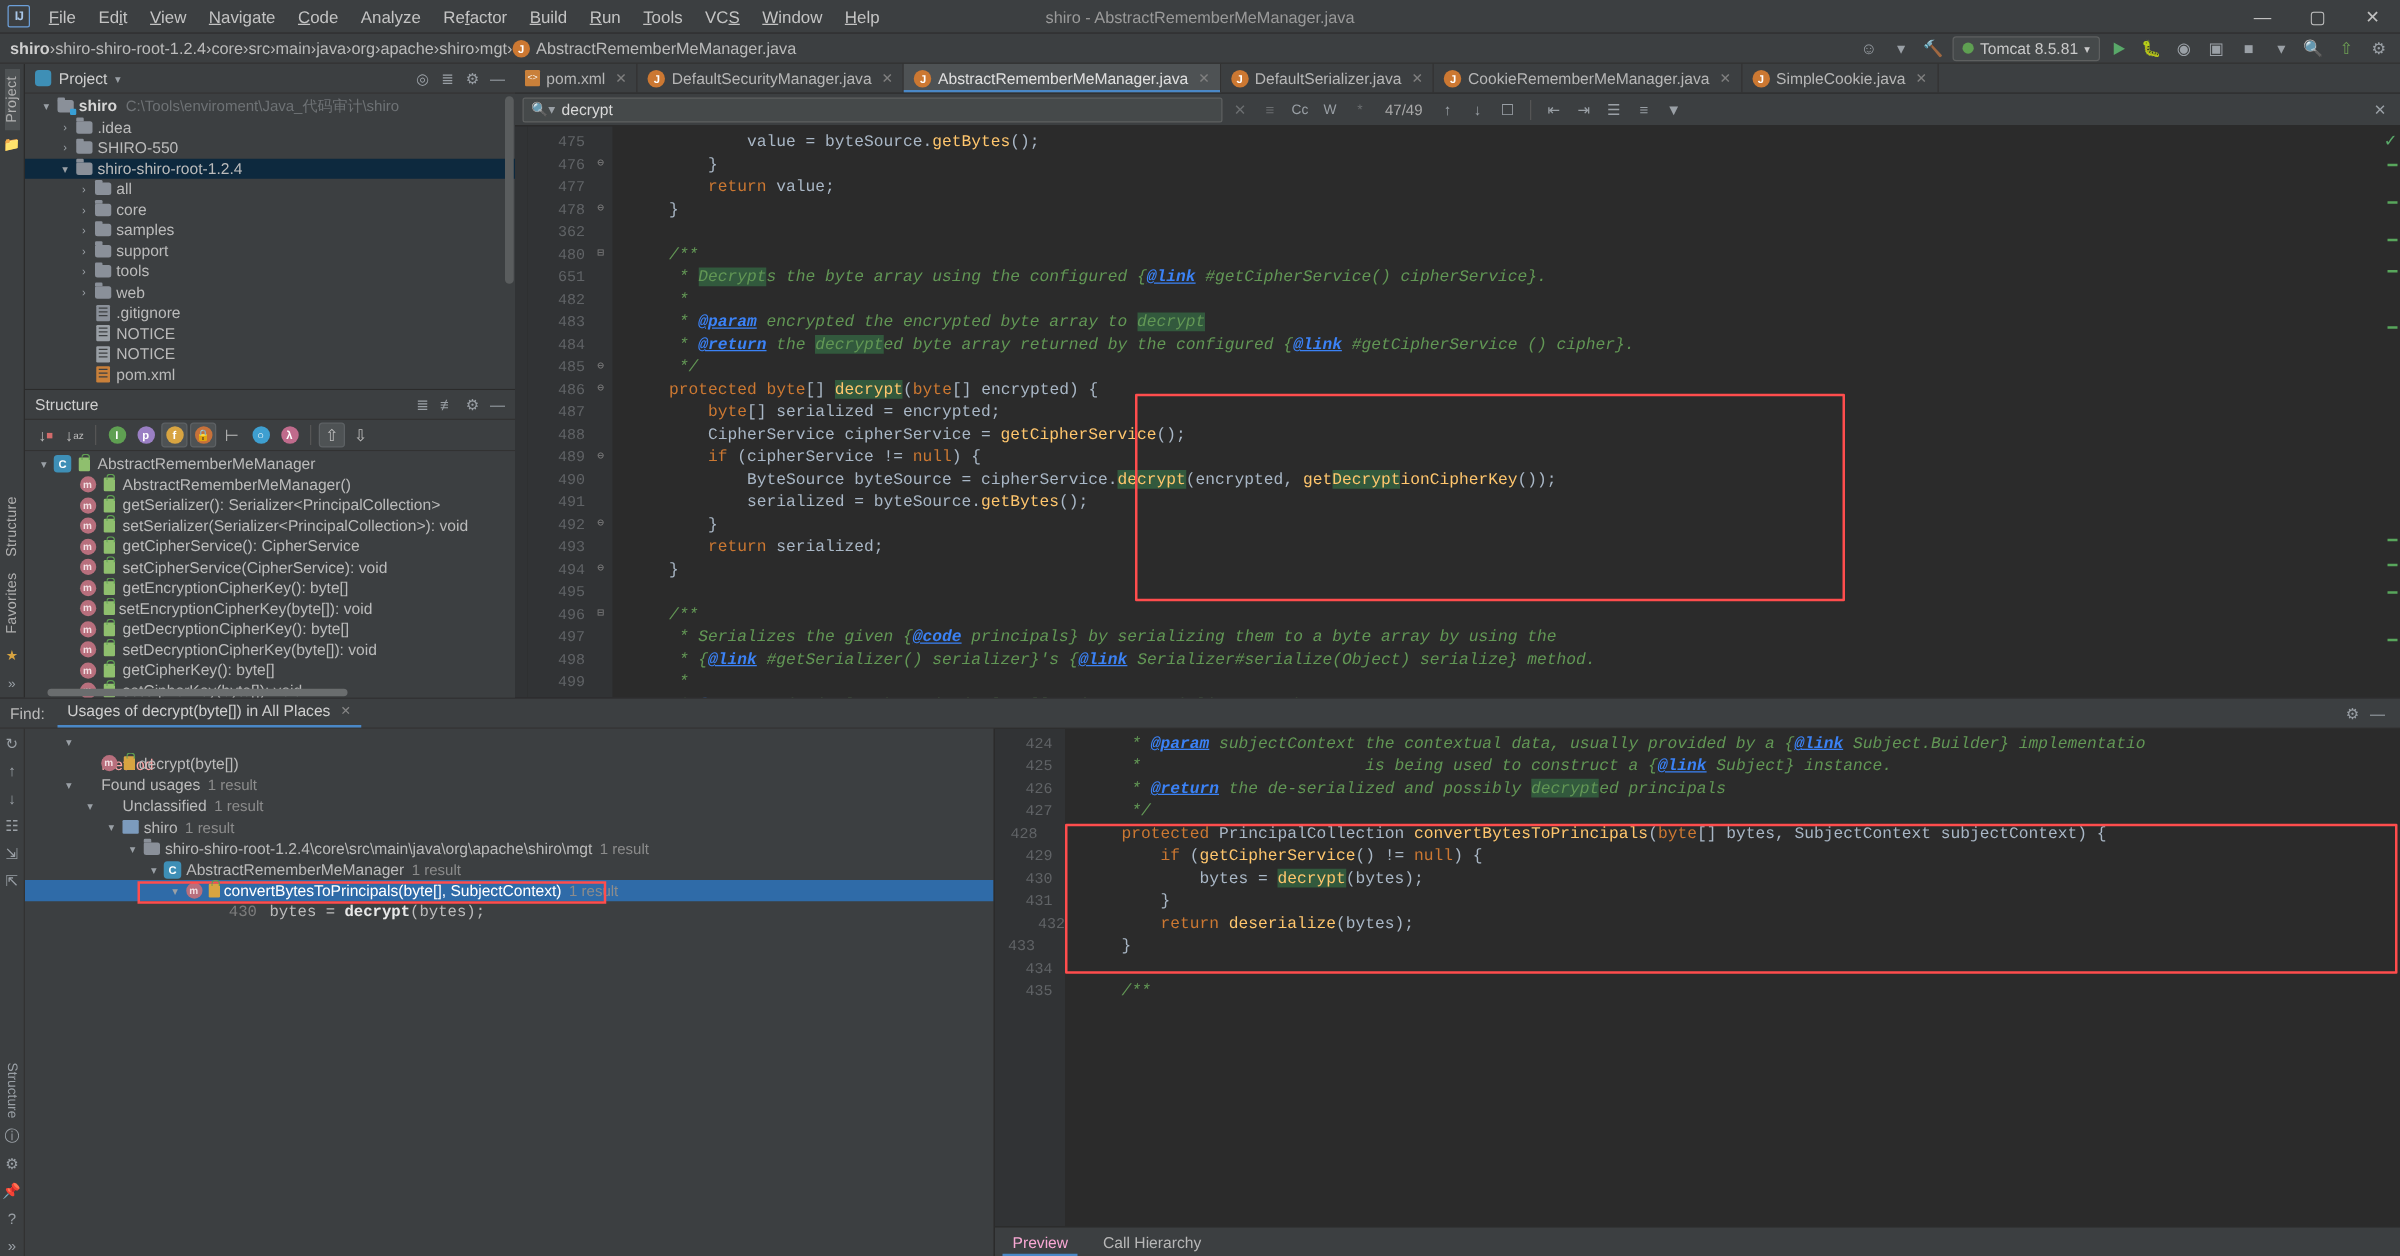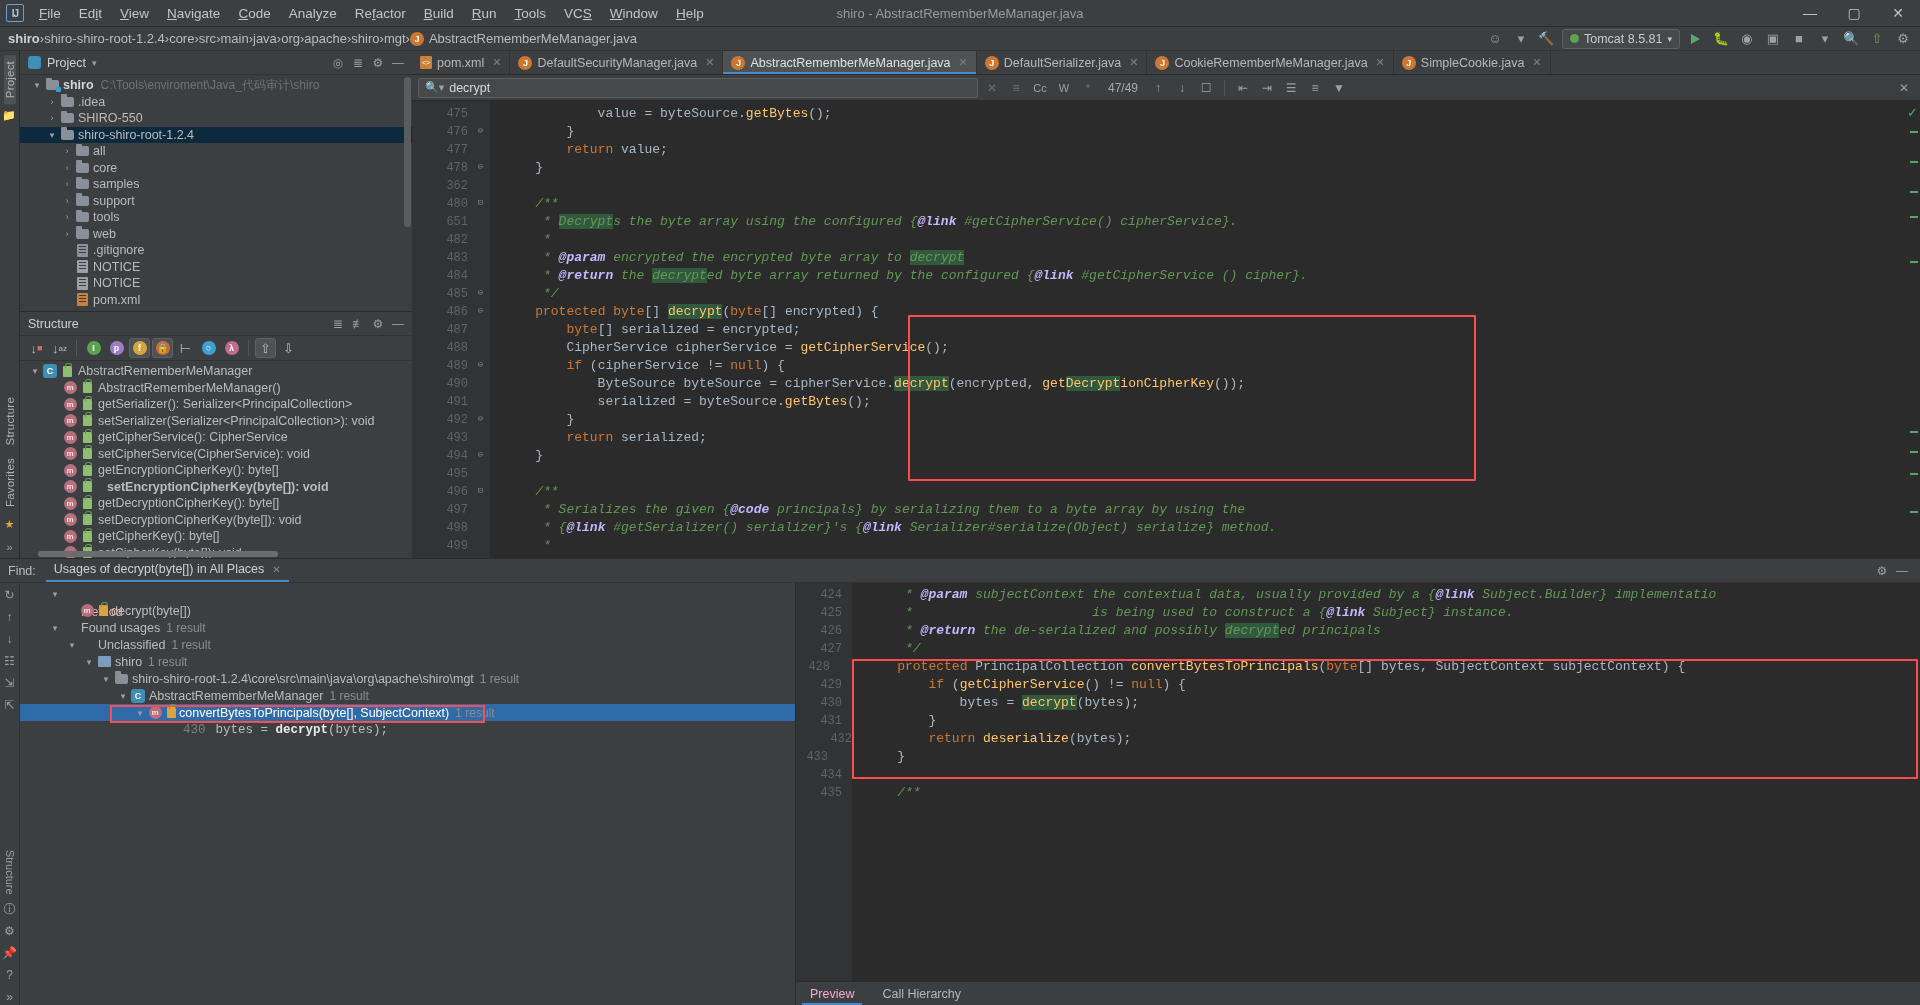--- a/index.html
+++ b/index.html
@@ -182,21 +182,21 @@
     color: #808080; font-size: 9px; line-height: 9px; text-align: center;
   }
   .code {
     flex: 1; padding-top: 4px; font-family: "Liberation Mono", monospace;
     font-size: 13px; line-height: 18px; color: #a9b7c6; white-space: pre; overflow: hidden;
     position: relative;
   }
   .cl { height: 18px; line-height: 18px; padding-left: 14px; }
   .kw { color: #cc7832; }
   .cmt { color: #629755; font-style: italic; }
-  .cmt-b { color: #c4b5fd; font-style: italic; font-weight: bold; }
+  .cmt-b { color: #3b82f6; font-style: italic; font-weight: bold; text-decoration: underline; }
   .fn { color: #ffc66d; }
   .hl { background: #32593d; }
   .marks { position:absolute; right:0; top:0; bottom:0; width:12px; }
   .mk { position:absolute; right:2px; width:8px; height:2px; background:#58a65c; }
   .red-box {
     position: absolute; border: 2px solid #ff4d4d; pointer-events: none; border-radius: 1px;
   }
 
   
   .bottom { flex: 0 0 447px; display: flex; flex-direction: column; background: #3c3f41; border-top: 1px solid #2b2b2b; }
@@ -553,21 +553,21 @@
             <span style="margin-left:3px;">getEncryptionCipherKey(): byte[]</span>
           </div>
           <div class="row" style="padding-left: 28px;">
             <span class="arrow none">›</span>
             <span class="ic">
               <span class="methico">m</span>
             </span>
             <span class="ic" style="width:11px;flex:0 0 11px;">
               <span class="lockico pub"></span>
             </span>
-            <span style="margin-left:12px;font-weight:bold;">setEncryptionCipherKey(byte[]): void</span>
+            <span style="margin-left:0;">setEncryptionCipherKey(byte[]): void</span>
           </div>
           <div class="row" style="padding-left: 28px;">
             <span class="arrow none">›</span>
             <span class="ic">
               <span class="methico">m</span>
             </span>
             <span class="ic" style="width:11px;flex:0 0 11px;">
               <span class="lockico pub"></span>
             </span>
             <span style="margin-left:3px;">getDecryptionCipherKey(): byte[]</span>

